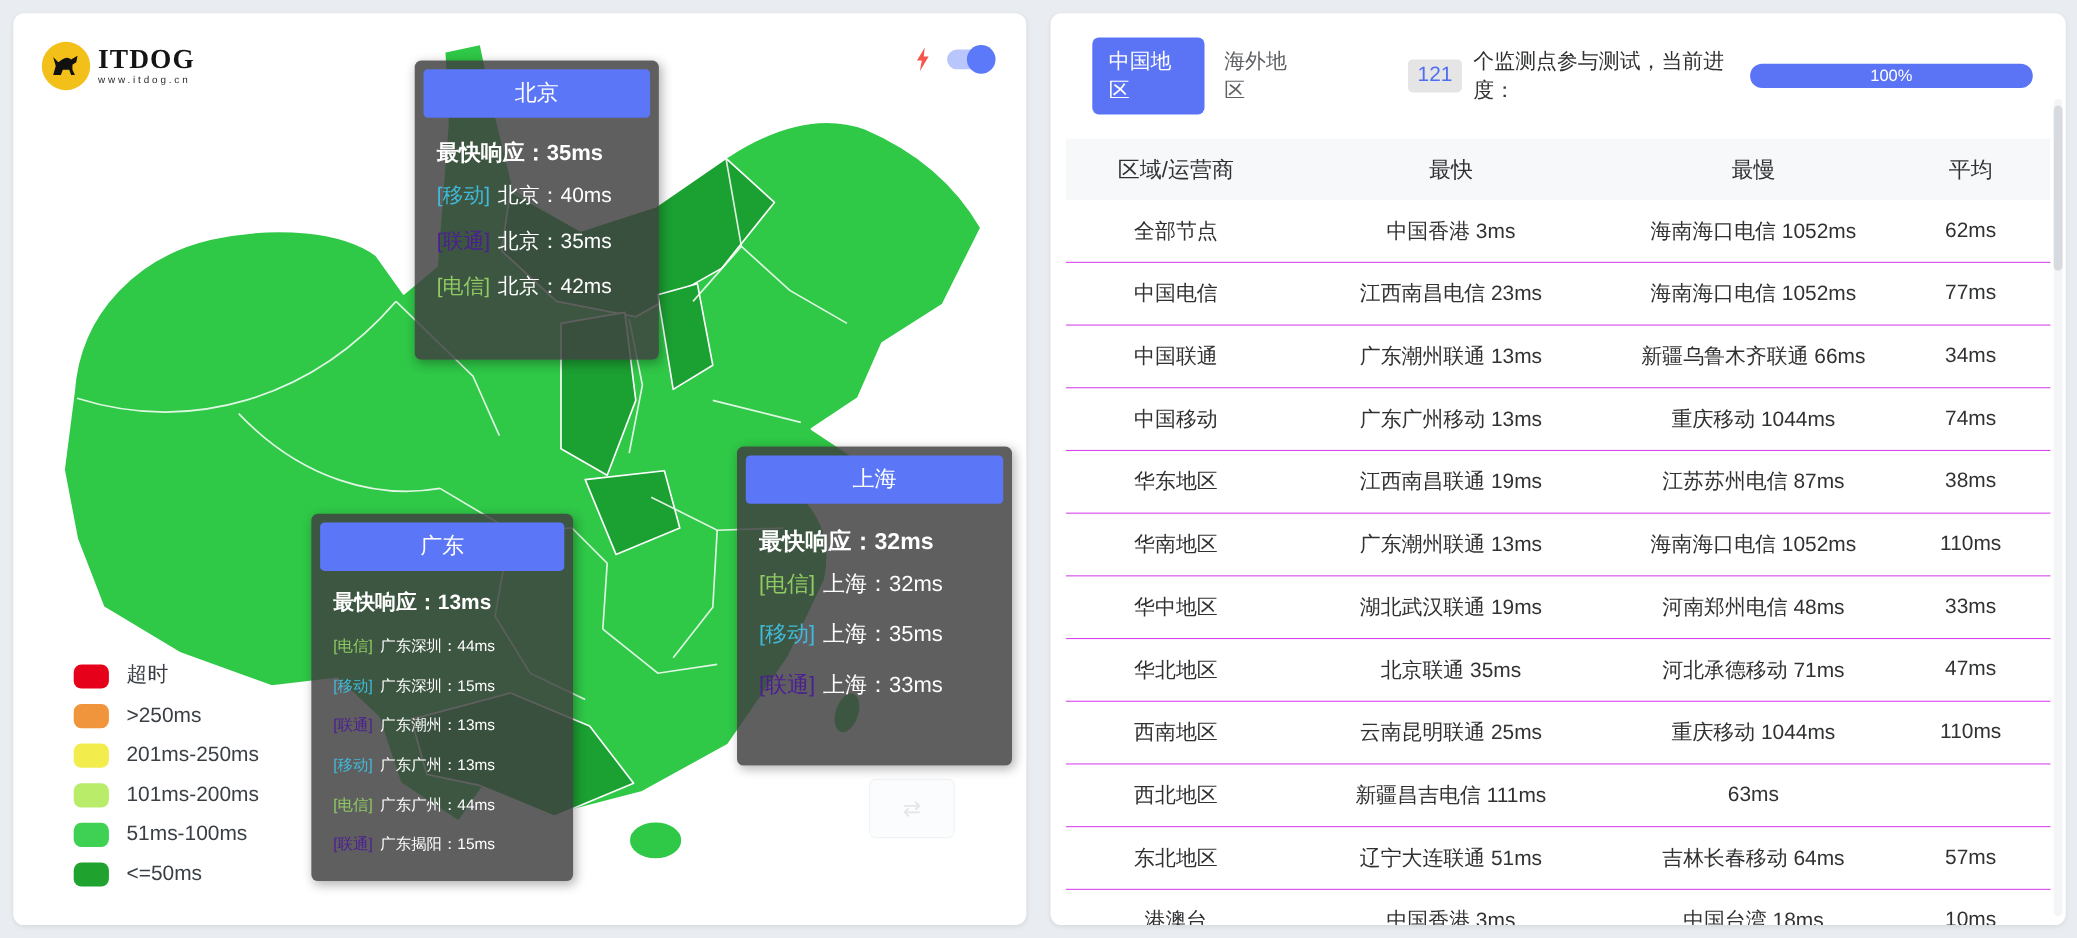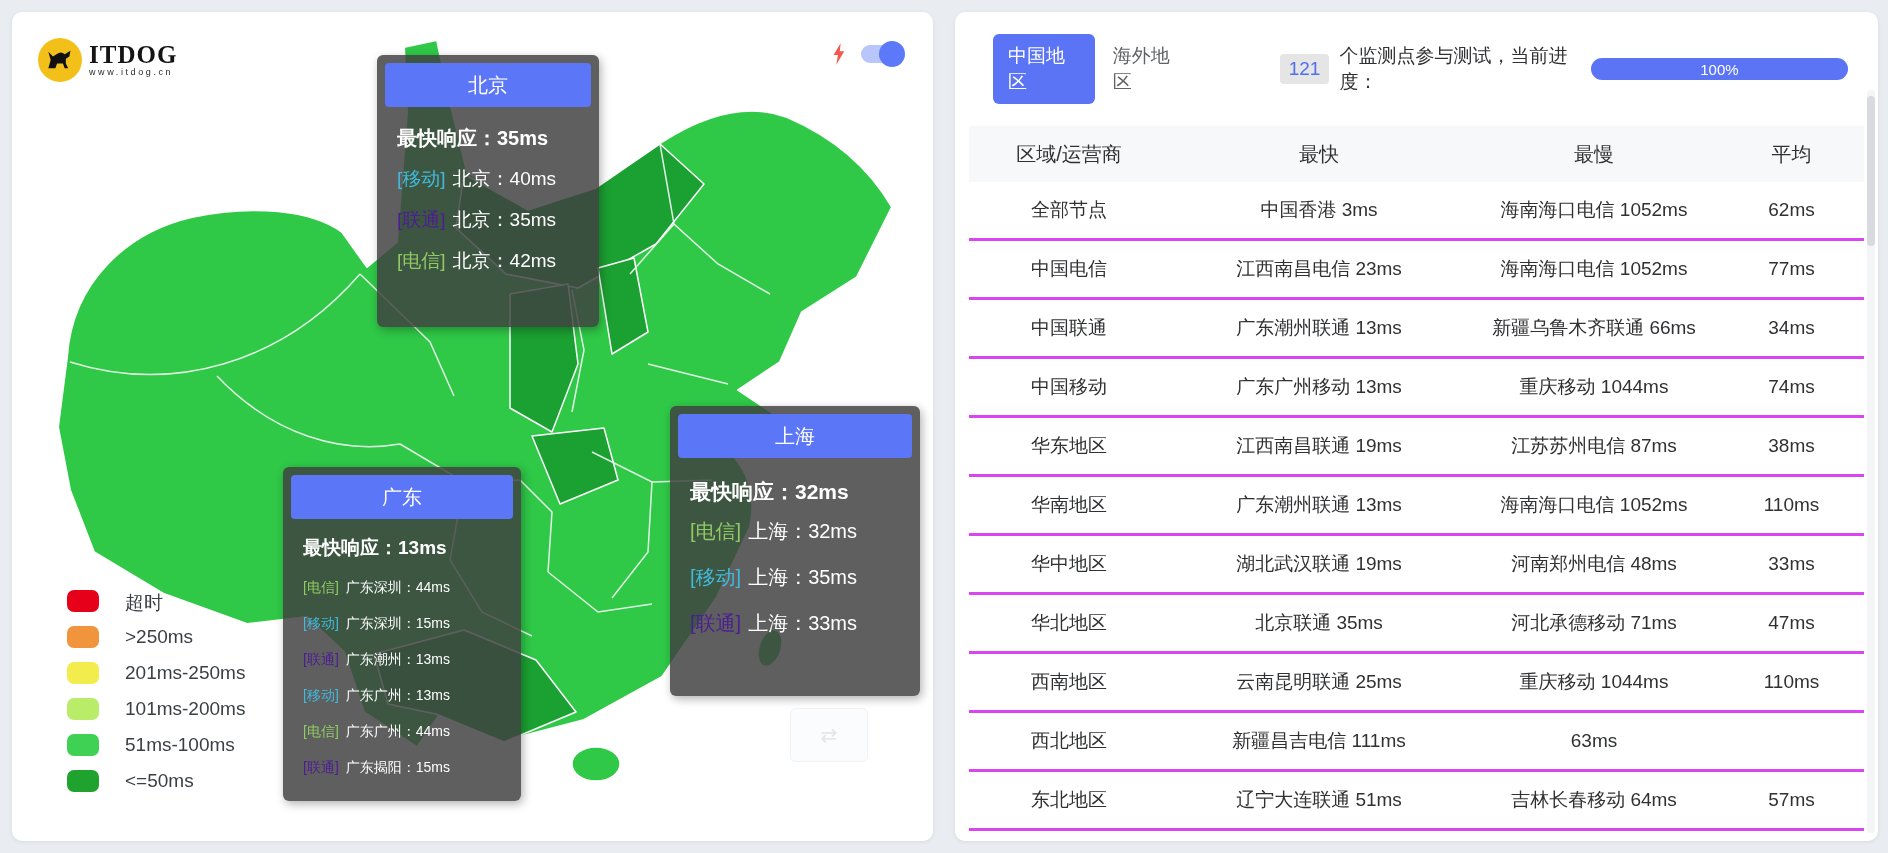--- a/index.html
+++ b/index.html
@@ -36,41 +36,41 @@
   #tt-guangdong .tt-fast{font-size:19px;margin:14px 0 8px;}
   #tt-shanghai{left:658px;top:394px;width:250px;height:290px;}
   #tt-shanghai .tt-row{line-height:46px;font-size:20px;}
   #tt-shanghai .tt-fast{font-size:21px;margin:18px 0 2px;}
   .isp{margin-right:7px;}
   [data-isp="mobile"]{color:#41b9da;}
   [data-isp="unicom"]{color:#4c1d95;}
   [data-isp="telecom"]{color:#8fca63;}
 
   .legend{position:absolute;left:55px;top:578px;z-index:3;}
-  .lg-row{display:flex;align-items:flex-start;height:36px;gap:26px;}
+  .lg-row{display:flex;align-items:flex-end;height:36px;gap:16px;}
   .lg-swatch{width:32px;height:22px;border-radius:7px;}
   .lg-label{font-size:19px;color:#3a3f45;}
 
   .watermark{position:absolute;left:778px;top:696px;width:76px;height:52px;border-radius:6px;z-index:2;
              background:#fbfcfd;border:1px solid #f0f2f4;display:flex;align-items:center;justify-content:center;
              color:#e3e6ea;font-size:20px;}
 
   
   .panel-head{display:flex;align-items:center;padding:22px 30px 16px 38px;}
   .tab-active{background:#5b74f5;color:#fff;font-size:19px;padding:9px 15px;border-radius:6px;cursor:pointer;}
   .tab{color:#606266;font-size:19px;margin-left:18px;cursor:pointer;}
   .badge{background:#e5e5e5;color:#4f6ef2;font-size:19px;padding:4px 9px;border-radius:4px;margin-left:95px;}
   .head-text{font-size:19px;color:#303133;margin-left:10px;}
   .progress{margin-left:auto;width:272px;height:22px;border-radius:12px;background:#5b74f5;color:#fff;
             font-size:15px;display:flex;align-items:center;justify-content:center;}
   .table{margin:6px 14px 0;}
   .thead,.trow{display:grid;grid-template-columns:200px 300px 250px 1fr;align-items:center;height:56px;}
   .thead{background:#f6f8fa;}
   .th{text-align:center;font-size:20px;color:#303133;}
-  .trow{border-bottom:3px solid #d946ef;}
+  .trow{border-bottom:1px solid #d946ef;}
   .td{text-align:center;font-size:19px;color:#303133;white-space:nowrap;}
   .sb-track{position:absolute;right:3px;top:78px;bottom:8px;width:8px;background:#f4f5f7;border-radius:4px;}
   .sb-thumb{position:absolute;right:3px;top:84px;width:8px;height:150px;background:#d7dade;border-radius:4px;}
 </style>
 </head>
 <body>
 
 <div class="card" id="map-card">
 
   <svg id="china-map" viewBox="0 0 921 829" xmlns="http://www.w3.org/2000/svg">

